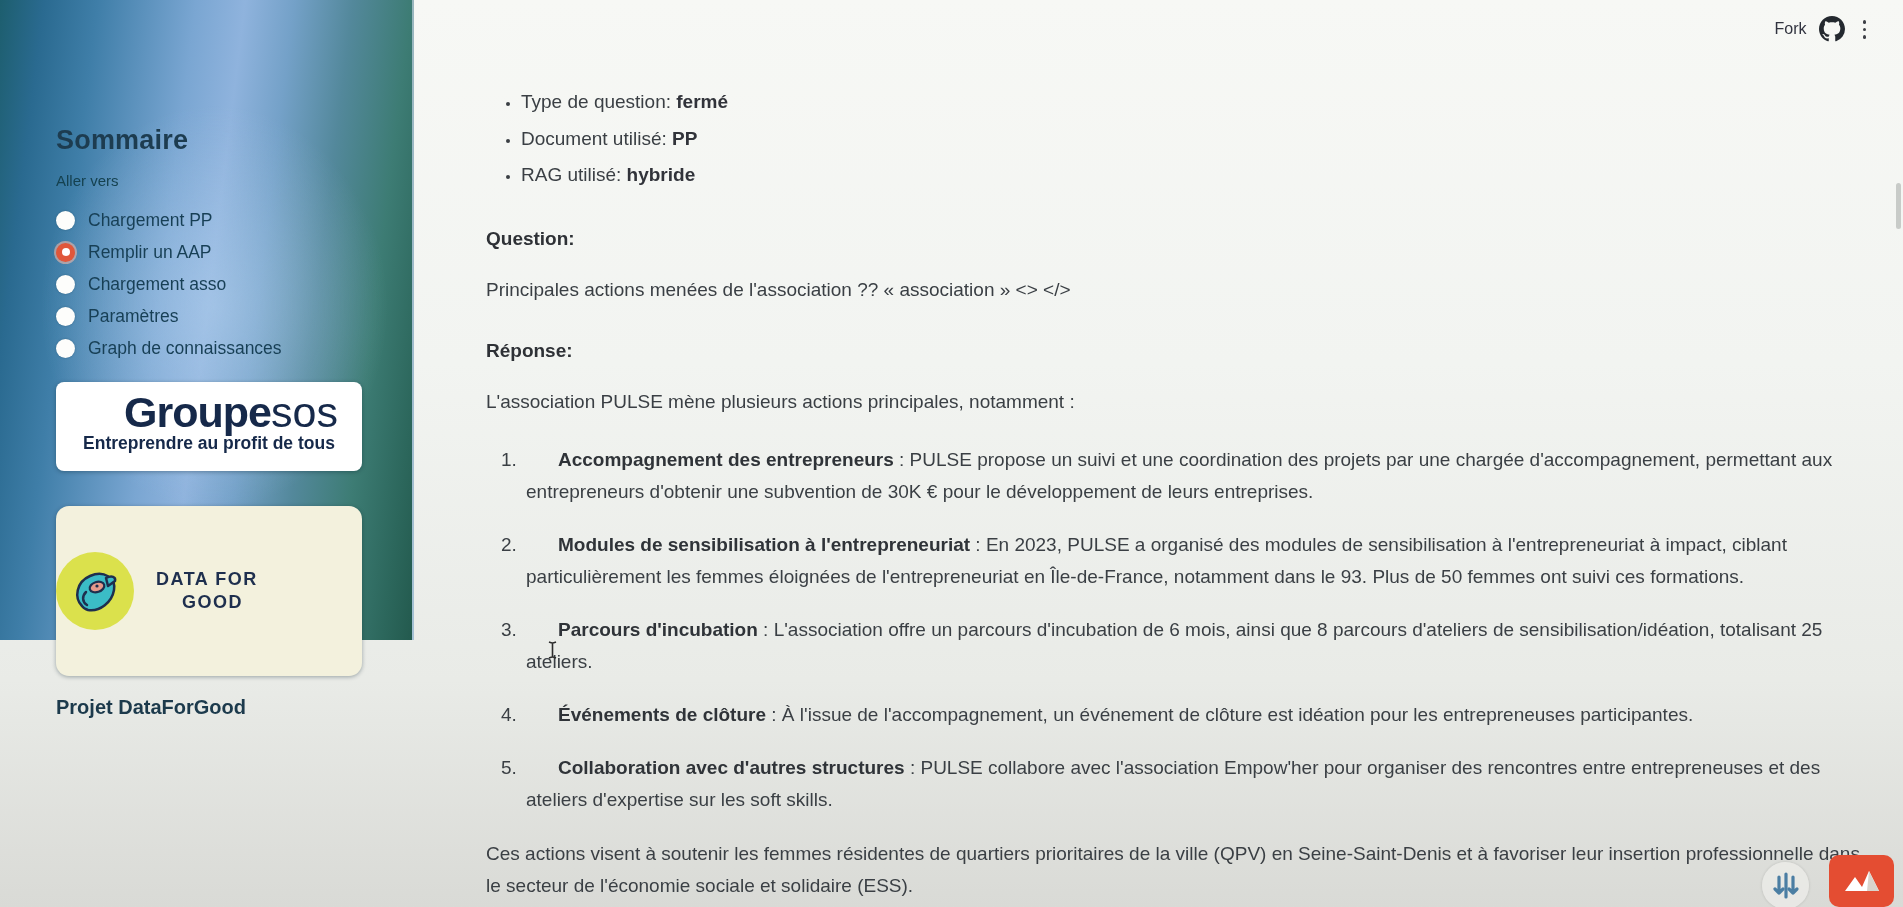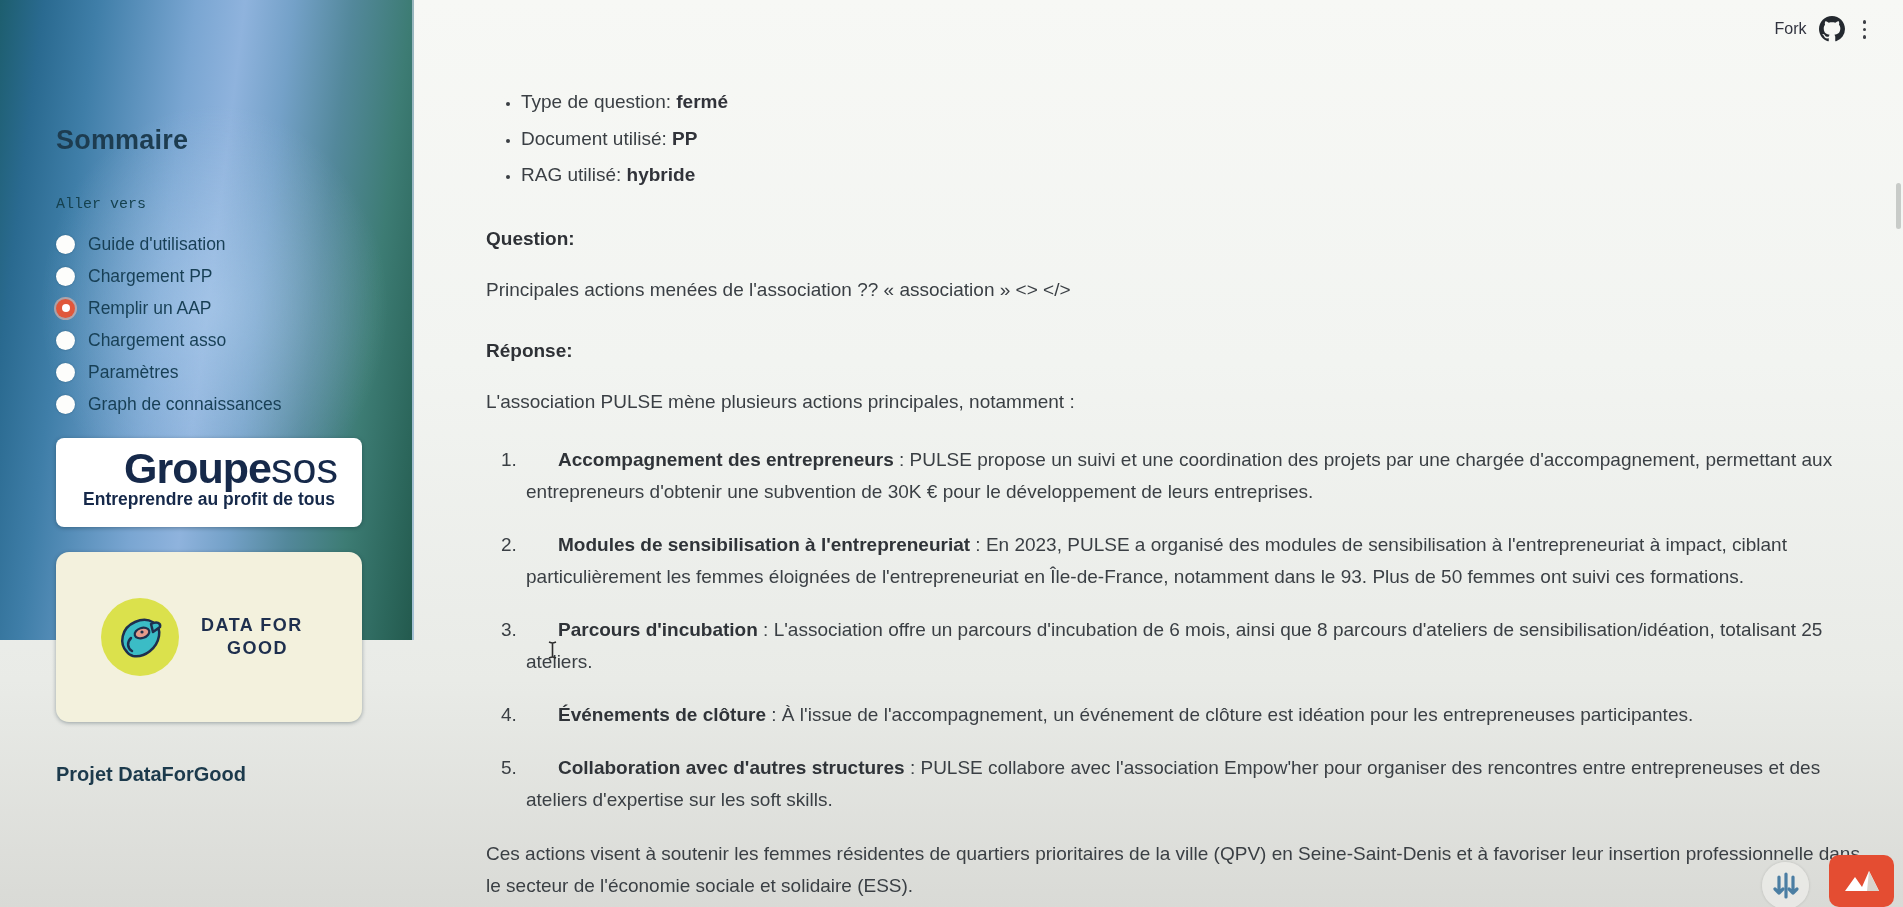--- a/index.html
+++ b/index.html
@@ -9,47 +9,47 @@
     background:linear-gradient(180deg,#f7f8f5 0%,#f2f4f1 40%,#e9ebe7 75%,#d9dad6 100%); }
 
   
   #sidebar { position:absolute; left:0; top:0; width:414px; height:640px;
     background:
       radial-gradient(ellipse 60% 45% at 52% 48%, rgba(178,208,238,0.55), rgba(178,208,238,0) 70%),
       linear-gradient(97deg,#1d5e6e 0%,#2a6a90 9%,#3f7ea8 20%,#7aa6d2 40%,#8fb3dd 50%,#74a1c8 60%,#53889b 72%,#3d7c74 84%,#2c675c 94%,#235a4e 100%);
     border-right:2px solid rgba(255,255,255,0.55);
     padding:125px 0 0 56px; color:#17405a; }
   .sb-title { font-size:27px; font-weight:700; color:#1d3c50; letter-spacing:0.2px; }
-  .sb-navlabel { margin-top:40px; font-size:15px; color:#15414f;font-family:Liberation Mono, monospace; }
+  .sb-navlabel { margin-top:16px; font-size:15px; color:#15414f; }
   .radio-group { margin-top:15px; }
   .radio-row { display:flex; align-items:center; height:32px; cursor:pointer; }
   .radio-circle { width:19px; height:19px; border-radius:50%; background:#fdfdfb;
     margin-right:13px; flex:0 0 auto; box-shadow:0 0 2px rgba(0,40,60,0.35); position:relative; }
   .radio-row.selected .radio-circle { background:#e0573b; box-shadow:0 0 0 2px rgba(255,190,170,0.55); }
   .radio-row.selected .radio-circle::after { content:""; position:absolute; left:5.5px; top:5.5px;
     width:8px; height:8px; border-radius:50%; background:#fff; }
   .radio-label { font-size:17.5px; color:#173f55; }
 
   .sb-card { width:306px; margin-left:0; border-radius:8px; box-shadow:0 1px 4px rgba(0,30,40,0.35); }
   #groupesos-card { margin-top:18px; height:89px; background:#ffffff; text-align:center;
     padding-top:10px; border-radius:8px; }
   .gsos-name { font-size:43px; line-height:40px; color:#16294a; letter-spacing:-1px; }
   .gsos-name .b { font-weight:800;margin-left:44px; }
   .gsos-name .l { font-weight:400; letter-spacing:0; }
   .gsos-tagline { font-size:17.5px; font-weight:700; color:#16294a; margin-top:1px; }
 
-  #dfg-card { margin-top:25px; height:170px; background:#f3f1dd; border-radius:13px;
-    display:flex; align-items:center; padding-left:45px; }
+  #dfg-card { margin-top:35px; height:170px; background:#f3f1dd; border-radius:13px;
+    display:flex; align-items:center; }
   .dfg-blob { width:78px; height:78px; border-radius:50%; background:#dbe14c;
     display:flex; align-items:center; justify-content:center; }
   .dfg-text { margin-left:22px; font-size:18px; font-weight:700; color:#1e2f4e;
     letter-spacing:1.5px; line-height:23px; }
   .dfg-text .line2 { padding-left:26px; }
 
-  .sb-footer { margin-top:41px; font-size:20px; font-weight:700; color:#1c3a4c; }
+  .sb-footer { margin-top:20px; font-size:20px; font-weight:700; color:#1c3a4c; }
 
   
   #header { position:absolute; top:16px; right:31px; display:flex; align-items:center; gap:12px; z-index:5; }
   .fork-label { font-size:16px; color:#31333f; cursor:pointer; }
   .gh-icon { width:26px; height:26px; cursor:pointer; }
   .kebab { display:flex; flex-direction:column; gap:4px; padding:4px 6px; cursor:pointer; }
   .kebab i { width:3.5px; height:3.5px; border-radius:50%; background:#3d3f46; }
 
   
   #main { position:absolute; left:416px; top:0; right:0; bottom:0; }
@@ -84,24 +84,20 @@
 
 <div id="app">
 
   <aside id="sidebar">
     <div class="sb-title">Sommaire</div>
     <div class="sb-navlabel">Aller vers</div>
 
     <div class="radio-group">
       <div class="radio-row">
         <span class="radio-circle"></span>
-        <span class="radio-label">Guide d'utilisation</span>
-      </div>
-      <div class="radio-row">
-        <span class="radio-circle"></span>
         <span class="radio-label">Chargement PP</span>
       </div>
       <div class="radio-row selected">
         <span class="radio-circle"></span>
         <span class="radio-label">Remplir un AAP</span>
       </div>
       <div class="radio-row">
         <span class="radio-circle"></span>
         <span class="radio-label">Chargement asso</span>
       </div>

